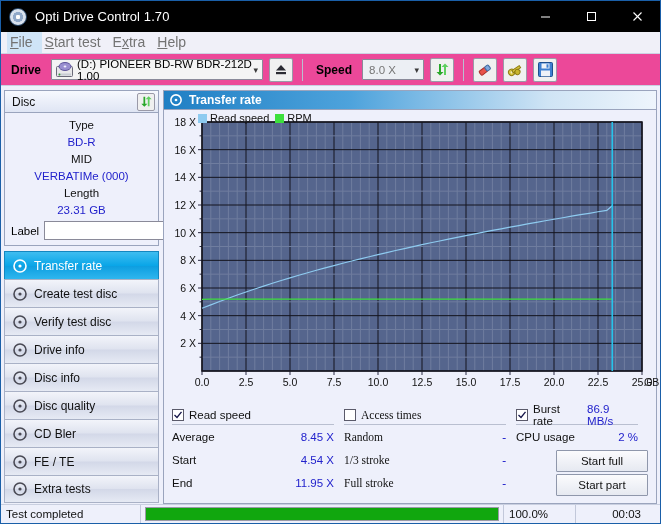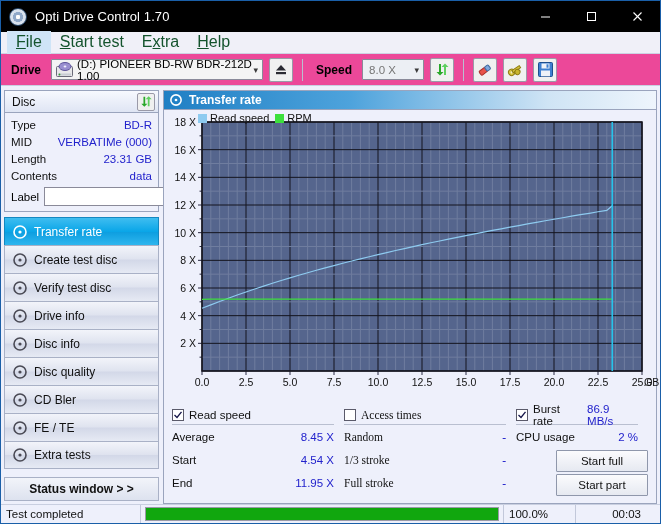--- a/index.html
+++ b/index.html
@@ -48,21 +48,21 @@
   }
 
   
   .menubar {
     height: 22px; flex: 0 0 22px;
     background: #f0f0f8;
     display: flex; align-items: center;
     padding-left: 6px; border-bottom: 1px solid #cdd3e4;
   }
   .menu-item {
-    font-size: 16px; color: #14532d; padding: 2px 9px 3px 9px;
+    font-size: 14px; color: #737373; padding: 2px 9px 3px 3px;
     white-space: nowrap;
   }
   .menu-item u { text-decoration: underline; }
   .menu-item.active { background: #cfe4f7; }
 
   
   .toolbar {
     height: 32px; flex: 0 0 32px;
     background: #ec4899;
     display: flex; align-items: center;
@@ -108,21 +108,21 @@
   }
   .panel-head .ph-title { font-size: 12px; font-weight: normal; color: #111; }
   .mini-btn {
     width: 18px; height: 18px; background: #f0f0f0;
     border: 1px solid #9a9aa8; border-radius: 2px;
     display: flex; align-items: center; justify-content: center;
   }
   .disc-rows { padding: 4px 6px 5px 6px; }
   .disc-row {
     display: flex; justify-content: space-between; align-items: center;
-    font-size: 11.5px; line-height: 17px; min-height: 17px;
+    font-size: 11.5px; line-height: 17px; min-height: 17px; flex-direction: column;
   }
   .disc-row .k { color: #111; }
   .disc-row .v { color: #2222cc; }
   .label-row { display: flex; align-items: center; gap: 5px; margin-top: 2px; }
   .label-input {
     flex: 1 1 auto; height: 19px; background: #fff;
     border: 1px solid #8a8a99; font-size: 11px;
   }
 
   .navlist { margin-top: 5px; display: flex; flex-direction: column; }
@@ -327,24 +327,20 @@
             <span class="k">Type</span>
             <span class="v">BD-R</span>
           </div>
           <div class="disc-row">
             <span class="k">MID</span>
             <span class="v">VERBATIMe (000)</span>
           </div>
           <div class="disc-row">
             <span class="k">Length</span>
             <span class="v">23.31 GB</span>
-          </div>
-          <div class="disc-row">
-            <span class="k">Contents</span>
-            <span class="v">data</span>
           </div>
           <div class="label-row">
             <span style="font-size:11.5px">Label</span>
             <input class="label-input" type="text" value="" style="">
             <span class="mini-btn">
               <svg width="13" height="13" viewBox="0 0 14 14">
                 <circle cx="7" cy="7" r="6" fill="#e6e08a" stroke="#8b8430"></circle>
                 <circle cx="7" cy="7" r="2" fill="#f7f4d4" stroke="#8b8430"></circle>
               </svg>
             </span>

